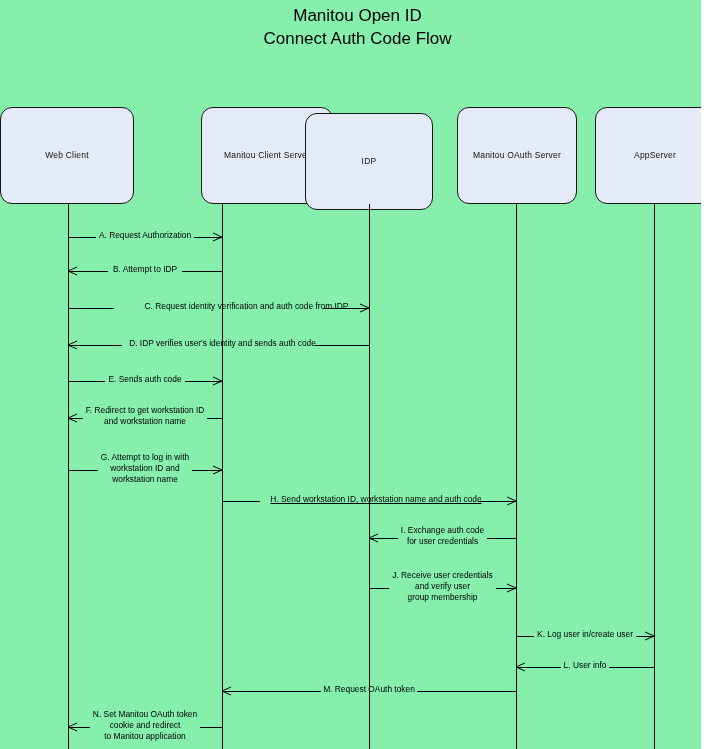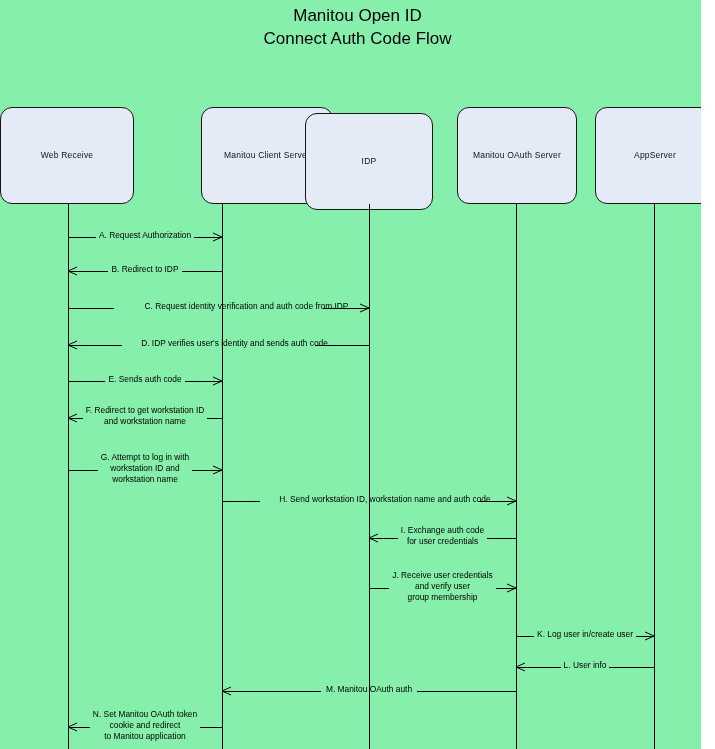--- a/index.html
+++ b/index.html
@@ -94,21 +94,21 @@
 </head>
 <body>
 
 <div id="canvas">
 
   <div id="diagram-title">Manitou Open ID
 Connect Auth Code Flow</div>
 
   <div id="participants-layer">
       <div class="participant-box" style="left: 0px; top: 107px; width: 134px; height: 97px; background: rgb(228, 234, 246); border-color: rgb(21, 21, 21);">
-        <div class="participant-label">Web Receive</div>
+        <div class="participant-label">Web Client</div>
       </div>
       <div class="participant-box" style="left: 157px; top: 107px; width: 132px; height: 97px; background: rgb(228, 234, 246); border-color: rgb(21, 21, 21); margin-left: 44px;">
         <div class="participant-label">Manitou Client Server</div>
       </div>
       <div class="participant-box" style="left: 305px; top: 107px; width: 128px; height: 97px; background: rgb(228, 234, 246); border-color: rgb(21, 21, 21); margin-top: 6px;">
         <div class="participant-label">IDP</div>
       </div>
       <div class="participant-box" style="left: 457px; top: 107px; width: 120px; height: 97px; background: rgb(228, 234, 246); border-color: rgb(21, 21, 21);">
         <div class="participant-label">Manitou OAuth Server</div>
       </div>
@@ -128,41 +128,41 @@
         <div class="msg-label single" style="left: 0px; width: 154px; top: -7px;">A. Request Authorization</div>
         <div class="msg-line seg-left" style="left: 0px; width: 27.9062px; background: rgb(0, 0, 0);"></div>
         <div class="msg-line seg-right" style="left: 126.094px; width: 27.9062px; background: rgb(0, 0, 0);"></div>
         <span class="arrowhead" style="left: 145px;">
           <svg width="10" height="8" viewBox="0 0 10 8">
             <polyline points="0,0 9,4 0,8" fill="none" stroke="#000000" stroke-width="1"></polyline>
           </svg>
         </span>
       </div>
       <div class="message" style="left: 68px; top: 271px; width: 154px;">
-        <div class="msg-label single" style="left: 0px; width: 154px; top: -7px;">B. Redirect to IDP</div>
+        <div class="msg-label single" style="left: 0px; width: 154px; top: -7px;">B. Attempt to IDP</div>
         <div class="msg-line seg-left" style="left: 0px; width: 40.4844px; background: rgb(0, 0, 0);"></div>
         <div class="msg-line seg-right" style="left: 113.516px; width: 40.4844px; background: rgb(0, 0, 0);"></div>
         <span class="arrowhead" style="left: 0px;">
           <svg width="10" height="8" viewBox="0 0 10 8">
             <polyline points="9,0 0,4 9,8" fill="none" stroke="#000000" stroke-width="1"></polyline>
           </svg>
         </span>
       </div>
       <div class="message" style="left: 68px; top: 308px; width: 301px;">
         <div class="msg-label single" style="left: 0px; width: 301px; top: -7px; padding-left: 28px;">C. Request identity verification and auth code from IDP</div>
         <div class="msg-line seg-left" style="left: 0px; width: 45.5469px; background: rgb(0, 0, 0);"></div>
         <div class="msg-line seg-right" style="left: 255.453px; width: 45.5469px; background: rgb(0, 0, 0);"></div>
         <span class="arrowhead" style="left: 292px;">
           <svg width="10" height="8" viewBox="0 0 10 8">
             <polyline points="0,0 9,4 0,8" fill="none" stroke="#000000" stroke-width="1"></polyline>
           </svg>
         </span>
       </div>
       <div class="message" style="left: 68px; top: 345px; width: 301px;">
-        <div class="msg-label single" style="left: 16px; width: 301px; top: -7px;">D. IDP verifies user's identity and sends auth code</div>
+        <div class="msg-label single" style="left: 4px; width: 301px; top: -7px;">D. IDP verifies user's identity and sends auth code</div>
         <div class="msg-line seg-left" style="left: 0px; width: 54.1328px; background: rgb(0, 0, 0);"></div>
         <div class="msg-line seg-right" style="left: 246.867px; width: 54.1328px; background: rgb(0, 0, 0);"></div>
         <span class="arrowhead" style="left: 0px;">
           <svg width="10" height="8" viewBox="0 0 10 8">
             <polyline points="9,0 0,4 9,8" fill="none" stroke="#000000" stroke-width="1"></polyline>
           </svg>
         </span>
       </div>
       <div class="message" style="left: 68px; top: 381px; width: 154px;">
         <div class="msg-label single" style="left: 0px; width: 154px; top: -7px;">E. Sends auth code</div>
@@ -191,21 +191,21 @@
 workstation name</div>
         <div class="msg-line seg-left" style="left: 0px; width: 29.7734px; background: rgb(0, 0, 0);"></div>
         <div class="msg-line seg-right" style="left: 124.227px; width: 29.7734px; background: rgb(0, 0, 0);"></div>
         <span class="arrowhead" style="left: 145px;">
           <svg width="10" height="8" viewBox="0 0 10 8">
             <polyline points="0,0 9,4 0,8" fill="none" stroke="#000000" stroke-width="1"></polyline>
           </svg>
         </span>
       </div>
       <div class="message" style="left: 222px; top: 501px; width: 294px;">
-        <div class="msg-label single" style="left: 16px; width: 294px; top: -7px;">H. Send workstation ID, workstation name and auth code</div>
+        <div class="msg-label single" style="left: 7px; width: 294px; top: -7px; text-decoration: underline;">H. Send workstation ID, workstation name and auth code</div>
         <div class="msg-line seg-left" style="left: 0px; width: 38.3203px; background: rgb(0, 0, 0);"></div>
         <div class="msg-line seg-right" style="left: 255.68px; width: 38.3203px; background: rgb(0, 0, 0);"></div>
         <span class="arrowhead" style="left: 285px;">
           <svg width="10" height="8" viewBox="0 0 10 8">
             <polyline points="0,0 9,4 0,8" fill="none" stroke="#000000" stroke-width="1"></polyline>
           </svg>
         </span>
       </div>
       <div class="message" style="left: 369px; top: 538px; width: 147px;">
         <div class="msg-label" style="left: 0px; width: 147px; top: -13px;">I. Exchange auth code
@@ -244,21 +244,21 @@
         <div class="msg-label single" style="left: 0px; width: 138px; top: -7px;">L. User info</div>
         <div class="msg-line seg-left" style="left: 0px; width: 44.5859px; background: rgb(0, 0, 0);"></div>
         <div class="msg-line seg-right" style="left: 93.4141px; width: 44.5859px; background: rgb(0, 0, 0);"></div>
         <span class="arrowhead" style="left: 0px;">
           <svg width="10" height="8" viewBox="0 0 10 8">
             <polyline points="9,0 0,4 9,8" fill="none" stroke="#000000" stroke-width="1"></polyline>
           </svg>
         </span>
       </div>
       <div class="message" style="left: 222px; top: 691px; width: 294px;">
-        <div class="msg-label single" style="left: 0px; width: 294px; top: -7px;">M. Manitou OAuth auth</div>
+        <div class="msg-label single" style="left: 0px; width: 294px; top: -7px;">M. Request OAuth token</div>
         <div class="msg-line seg-left" style="left: 0px; width: 98.8438px; background: rgb(0, 0, 0);"></div>
         <div class="msg-line seg-right" style="left: 195.156px; width: 98.8438px; background: rgb(0, 0, 0);"></div>
         <span class="arrowhead" style="left: 0px;">
           <svg width="10" height="8" viewBox="0 0 10 8">
             <polyline points="9,0 0,4 9,8" fill="none" stroke="#000000" stroke-width="1"></polyline>
           </svg>
         </span>
       </div>
       <div class="message" style="left: 68px; top: 727px; width: 154px;">
         <div class="msg-label" style="left: 0px; width: 154px; top: -18px;">N. Set Manitou OAuth token

